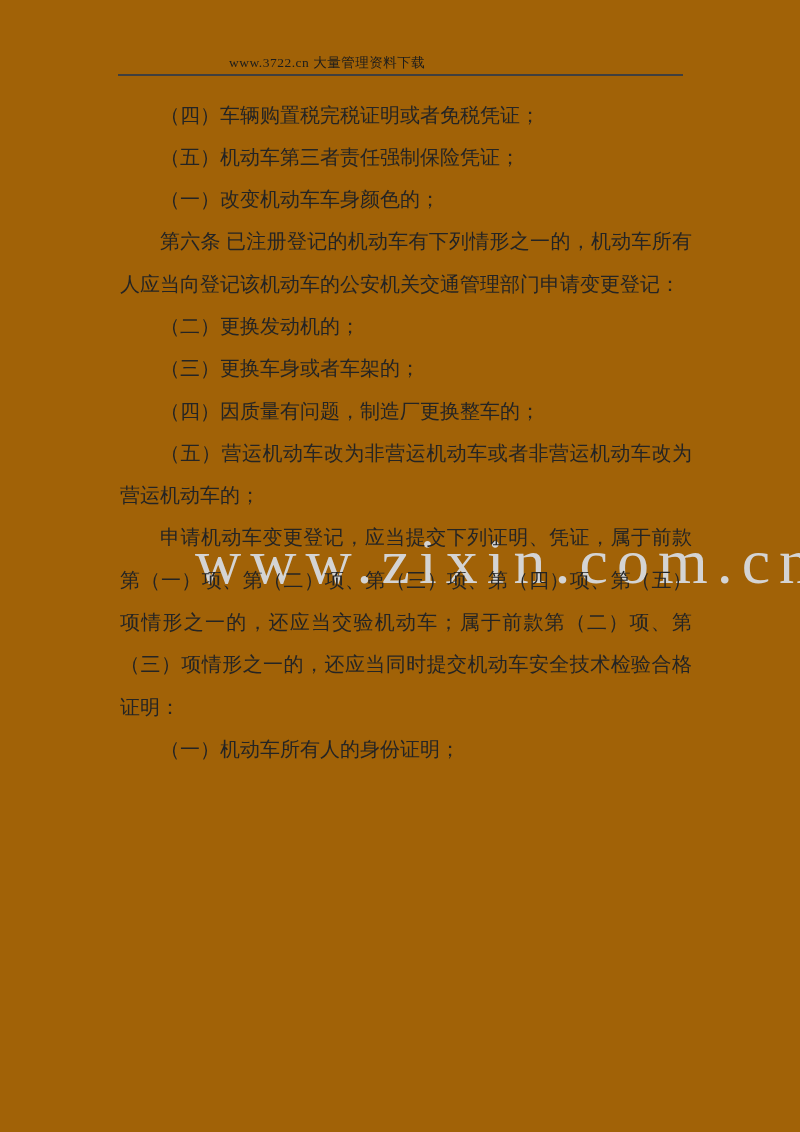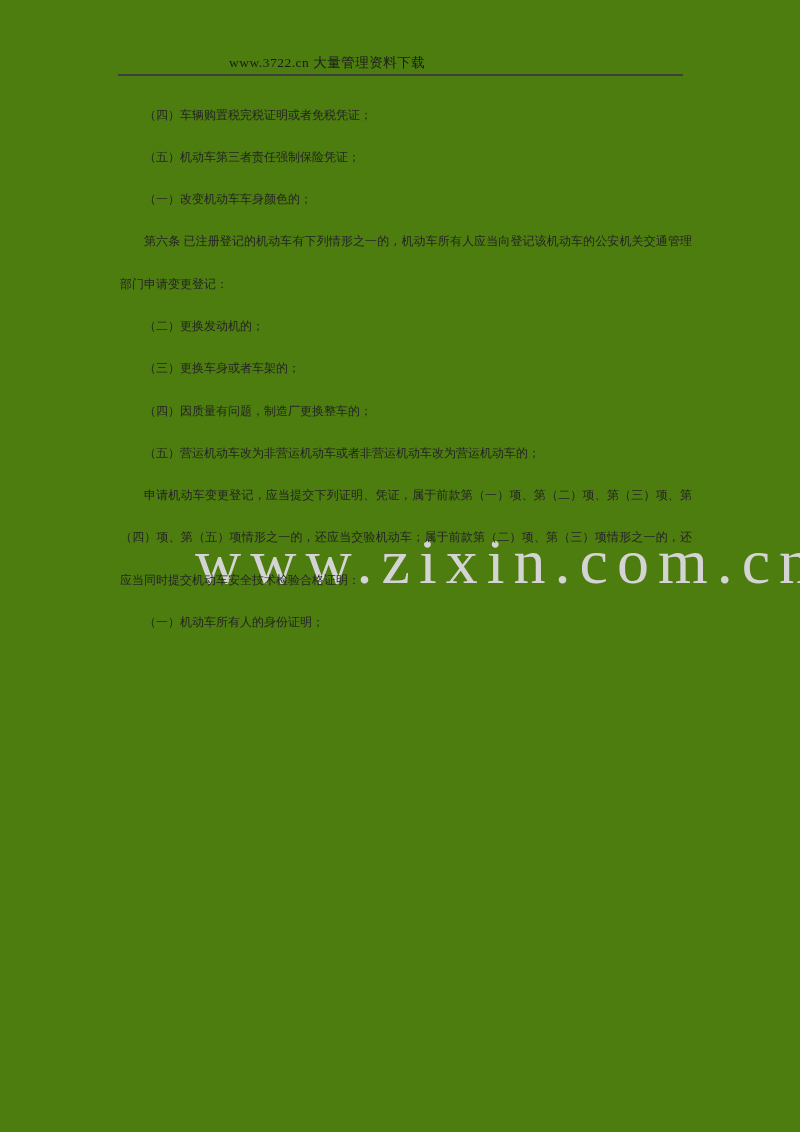--- a/index.html
+++ b/index.html
@@ -1,20 +1,20 @@
 <!DOCTYPE html>
 <html><head>
 <meta charset="utf-8">
 <style>
   html, body { margin: 0; padding: 0; background: #ffffff; }
   .page {
     position: relative;
     width: 800px;
     height: 1132px;
-    background: #4d7c0f;
+    background: #a16207;
     overflow: hidden;
     font-family: "Liberation Serif", "DejaVu Serif", serif;
   }
   .header {
     position: absolute;
     left: 229px;
     top: 54px;
     font-size: 13.5px;
     color: #1c1c1c;
     letter-spacing: 0.5px;
@@ -38,21 +38,21 @@
     color: #d4d4d4;
     white-space: nowrap;
     z-index: 0;
     user-select: none;
   }
   .doc-body {
     position: absolute;
     left: 120px;
     top: 93.5px;
     width: 572px;
-    font-size: 12px;
+    font-size: 20px;
     line-height: 42.3px;
     color: #242424;
     text-align: justify;
     z-index: 1;
   }
   .doc-body p {
     margin: 0;
     padding: 0;
     text-indent: 2em;
   }

